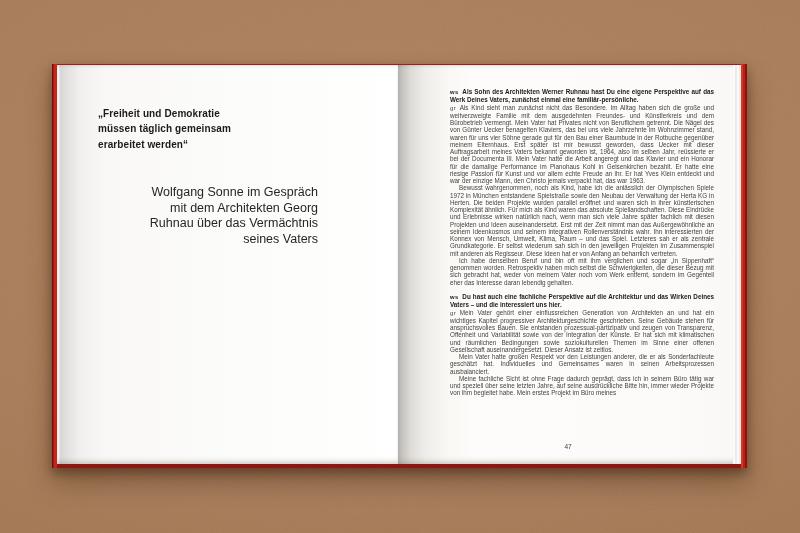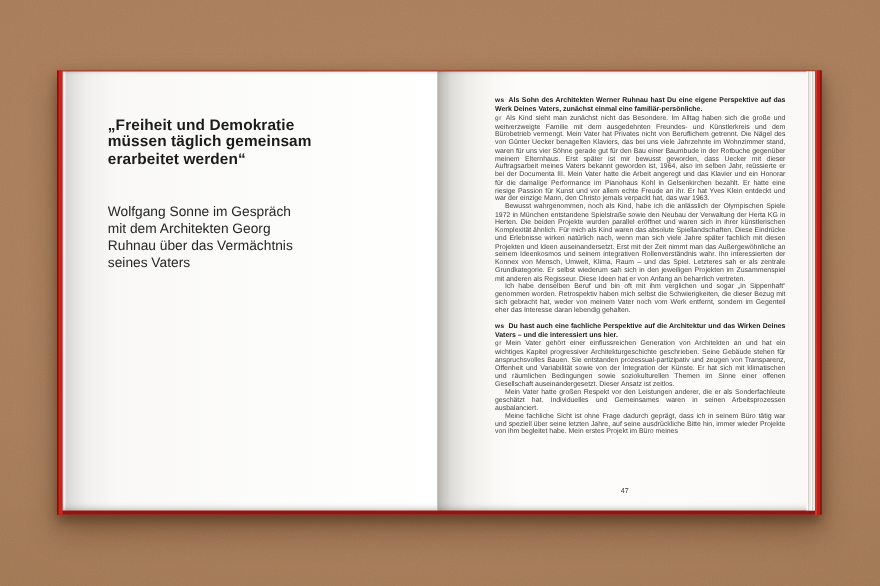--- a/index.html
+++ b/index.html
@@ -55,27 +55,27 @@
     box-shadow: inset 0 3px 3px -2px rgba(0,0,0,0.12), inset 0 -5px 6px -4px rgba(96,82,66,0.40);
   }
   .gutter-line {
     position: absolute; left: 346px; top: 1px; width: 1px; height: 399px;
     background: rgba(120, 112, 102, 0.45);
   }
 
   
   .quote {
     position: absolute; left: 41px; top: 41px; width: 215px;
-    font-size: 14px; line-height: 15.3px; font-weight: 700;
+    font-size: 10px; line-height: 15.3px; font-weight: 700;
     letter-spacing: 0.1px; color: #1b1b19; white-space: pre-line;
   }
   .byline {
     position: absolute; left: 41px; top: 120px; width: 220px;
     font-size: 12.5px; line-height: 15.5px; font-weight: 400;
-    color: #262624; white-space: pre-line;
+    color: #262624; white-space: pre-line; text-align: right;
   }
 
   
   .textcol {
     position: absolute; left: 52px; top: 23px; width: 264px;
     text-align: justify; hyphens: auto; -webkit-hyphens: auto;
     color: #403f3c;
   }
   .textcol p { font-size: 6.3px; line-height: 7.25px; }
   .textcol p.q { font-weight: 700; color: #1a1a18; }

